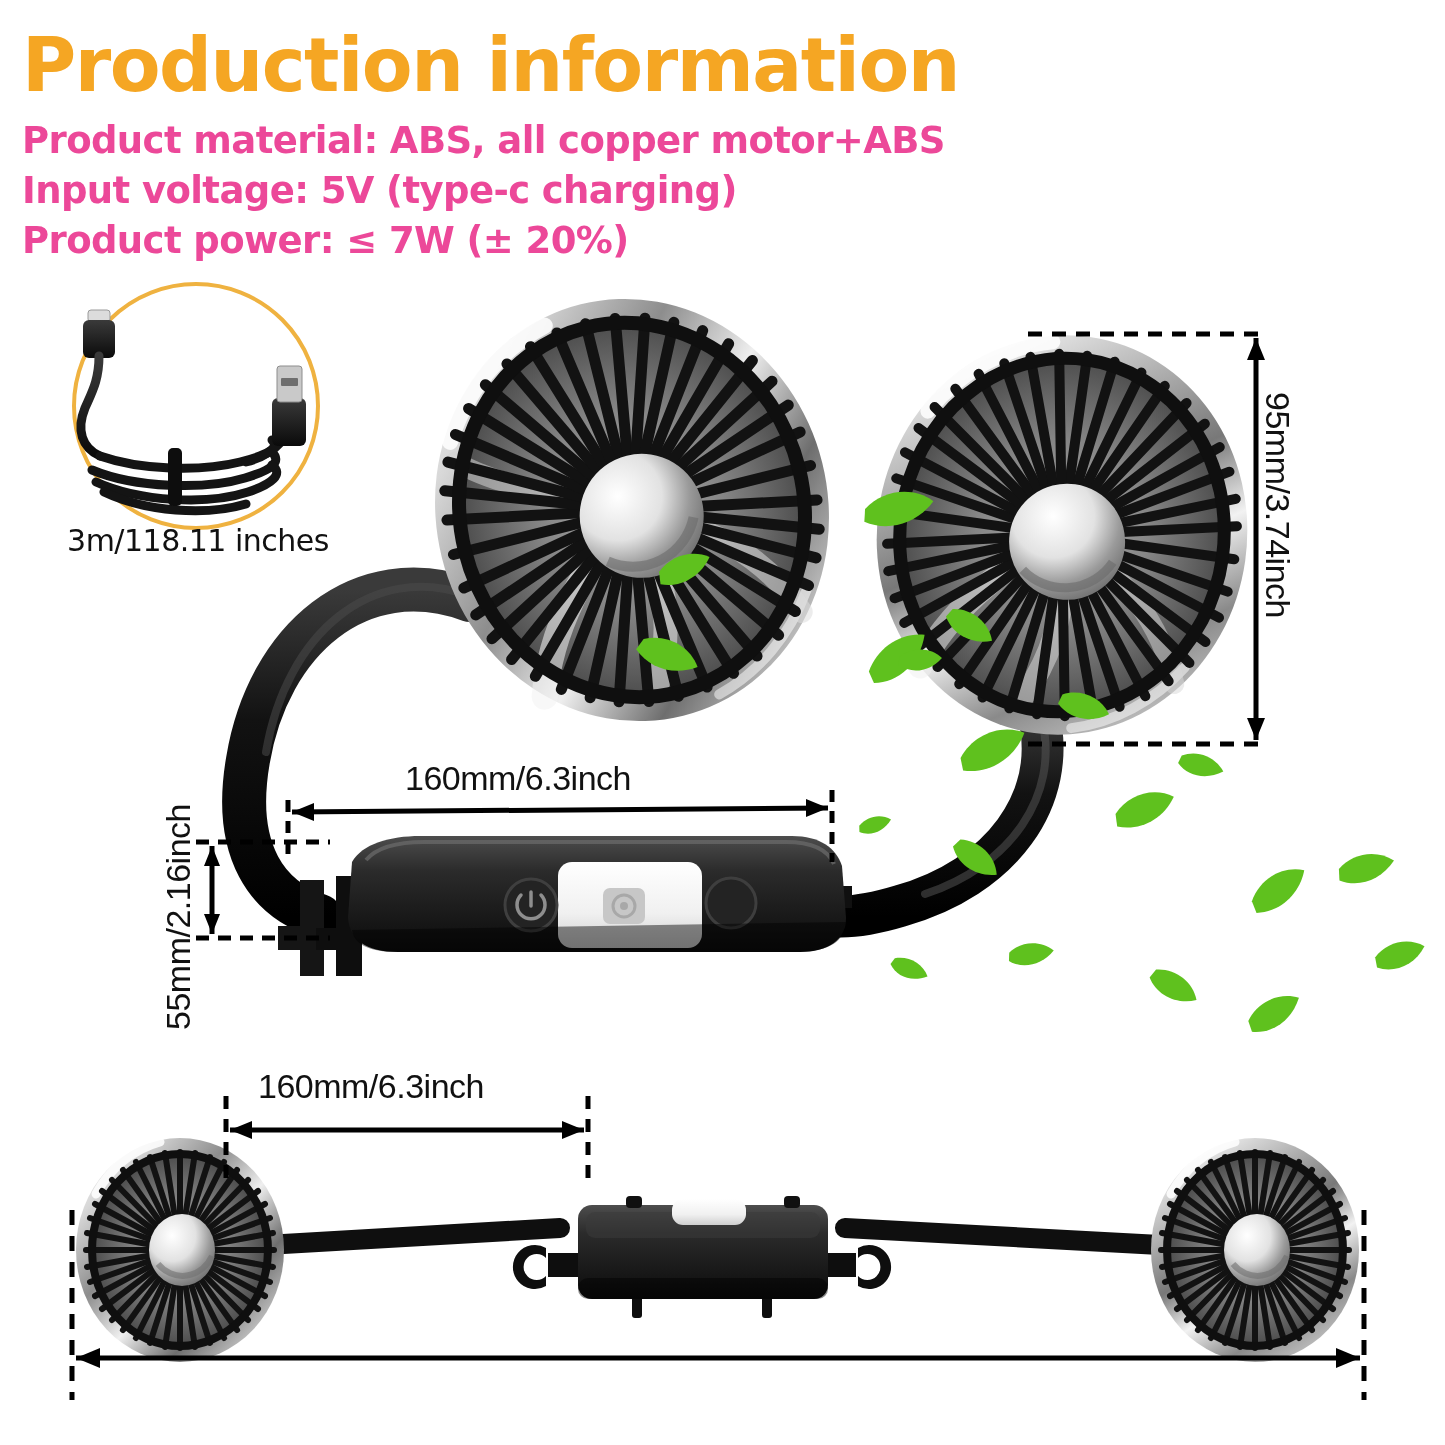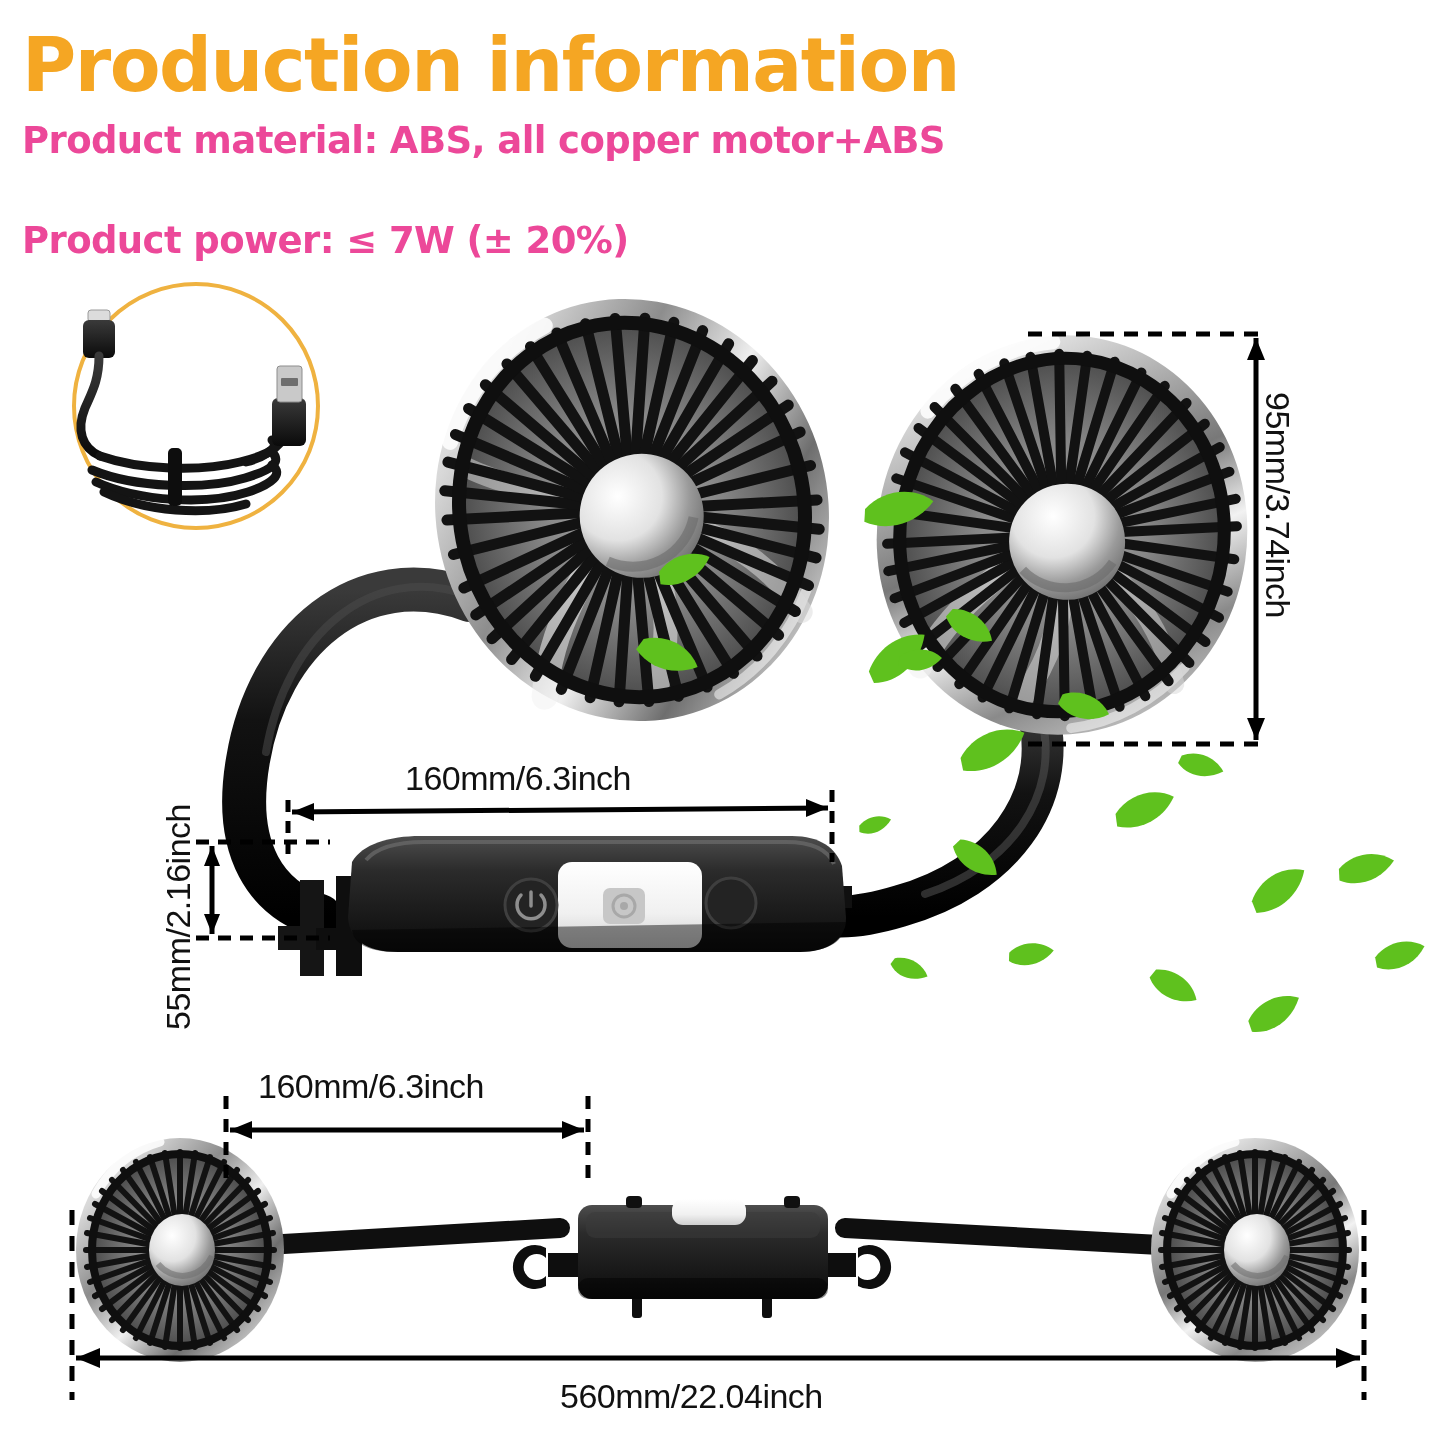--- a/index.html
+++ b/index.html
@@ -75,27 +75,28 @@
   
   svg.art{position:absolute;left:0;top:0;width:1445px;height:1445px;}
 </style>
 </head>
 <body>
 
 <div id="stage">
 
   <div class="title">Production information</div>
   <div class="spec l1">Product material: ABS, all copper motor+ABS</div>
+  <div class="spec l2">Input voltage: 5V (type-c charging)</div>
   <div class="spec l3">Product power: ≤ 7W (± 20%)</div>
 
   <div class="cable-ring"></div>
+  <div class="cable-caption">3m/118.11 inches</div>
 
   <div class="dim dim-160a">160mm/6.3inch</div>
   <div class="dim dim-160b">160mm/6.3inch</div>
-  <div class="dim dim-560">560mm/22.04inch</div>
   <div class="dim vert-r dim-95">95mm/3.74inch</div>
   <div class="dim vert-l dim-55">55mm/2.16inch</div>
 
   <svg class="art" viewBox="0 0 1445 1445">
     <defs>
       <linearGradient id="chromeRim" x1="0" y1="0" x2="1" y2="1">
         <stop offset="0%" stop-color="#ffffff"></stop>
         <stop offset="18%" stop-color="#d8d8d8"></stop>
         <stop offset="38%" stop-color="#8d8d8d"></stop>
         <stop offset="55%" stop-color="#efefef"></stop>

